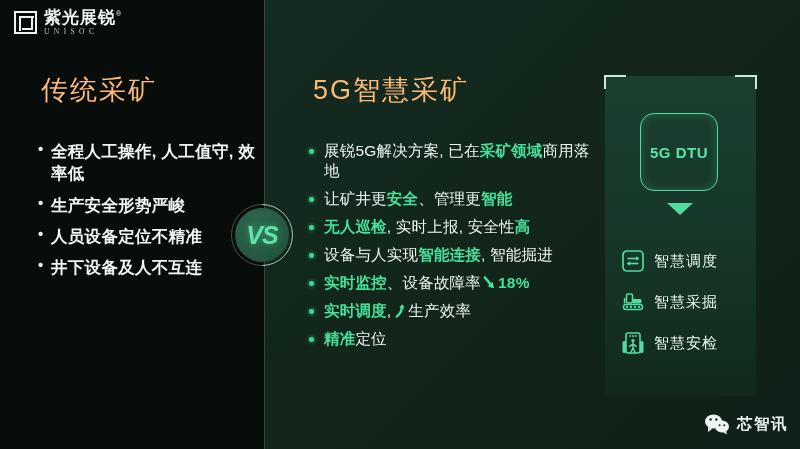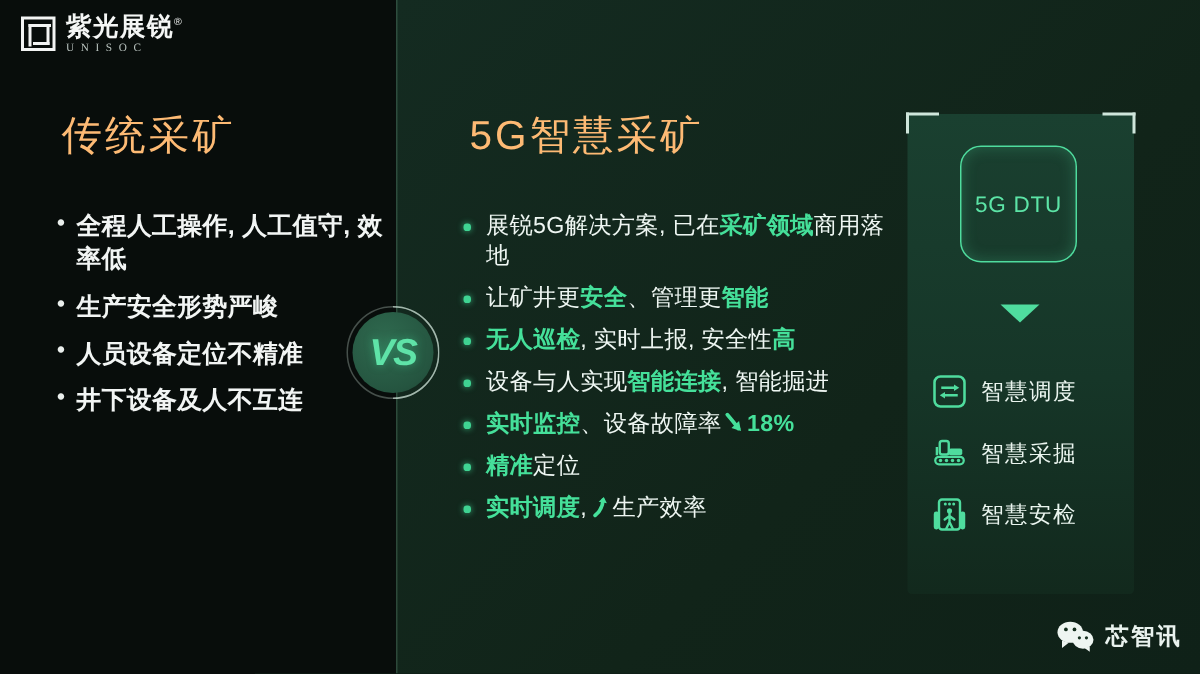--- a/index.html
+++ b/index.html
@@ -122,24 +122,24 @@
     background:linear-gradient(180deg,#1a4030 0%,#163628 55%,#12291d 100%);
     border-radius:3px;
   }
   .corner {
     position:absolute; width:22px; height:14px; border-color:#cfe6db;
   }
   .corner.tl { left:-1px; top:-1px; border-left:2px solid #cfe6db; border-top:2px solid #cfe6db; }
   .corner.tr { right:-1px; top:-1px; border-right:2px solid #cfe6db; border-top:2px solid #cfe6db; }
 
   .dtu-box {
-    position:absolute; left:35px; top:21px; width:78px; height:78px;
+    position:absolute; left:35px; top:37px; width:78px; height:78px;
     border:1.6px solid #4fdc9e; border-radius:14px;
     display:flex; align-items:center; justify-content:center;
-    font-size:15px; font-weight:normal; color:#5ce4a6; letter-spacing:.5px;
+    font-size:15px; font-weight:bold; color:#5ce4a6; letter-spacing:.5px;
     box-shadow:0 0 10px rgba(79,220,158,.25) inset;
   }
   .dtu-tri {
     position:absolute; left:62px; top:127px; width:0; height:0;
     border-left:13px solid transparent; border-right:13px solid transparent;
     border-top:12px solid #4fdc9e;
   }
 
   .feature-list { position:absolute; left:10px; top:168px; width:138px; }
   .feature {
@@ -196,25 +196,25 @@
   <h1 class="col-title right-title">5G智慧采矿</h1>
   <ul class="right-list" id="right-list">
       <li><span class="wt">展锐5G解决方案, 已在</span><span class="hl">采矿领域</span><span class="wt">商用落地</span></li>
       <li><span class="wt">让矿井更</span><span class="hl">安全</span><span class="wt">、管理更</span><span class="hl">智能</span></li>
       <li><span class="hl">无人巡检</span><span class="wt">, 实时上报, 安全性</span><span class="hl">高</span></li>
       <li><span class="wt">设备与人实现</span><span class="hl">智能连接</span><span class="wt">, 智能掘进</span></li>
       <li><span class="hl">实时监控</span><span class="wt">、设备故障率</span><span class="arrow-dn"><svg viewBox="0 0 16 16" width="15" height="16">
             <path d="M3 2 C6 5.5 8.5 8.5 11 12" stroke="#45e09a" stroke-width="2.6" fill="none" stroke-linecap="round"></path>
             <polygon points="6,11.5 12.8,13.6 11.4,6.6" fill="#45e09a"></polygon>
           </svg></span><span class="hl">18%</span></li>
-      <li><span class="hl">精准</span><span class="wt">定位</span></li>
       <li><span class="hl">实时调度</span><span class="wt">,</span><span class="arrow-up"><svg viewBox="0 0 16 16" width="15" height="16">
             <path d="M5 14 C9 11 10.5 7 10.7 3" stroke="#45e09a" stroke-width="2.6" fill="none" stroke-linecap="round"></path>
             <polygon points="7.6,4.2 11.2,0.8 13.4,5.4" fill="#45e09a"></polygon>
           </svg></span><span class="wt">生产效率</span></li>
+      <li><span class="hl">精准</span><span class="wt">定位</span></li>
     </ul>
 
   <div class="dtu-panel">
     <div class="corner tl"></div>
     <div class="corner tr"></div>
 
     <div class="dtu-box">
       <span>5G DTU</span>
     </div>
     <div class="dtu-tri"></div>

